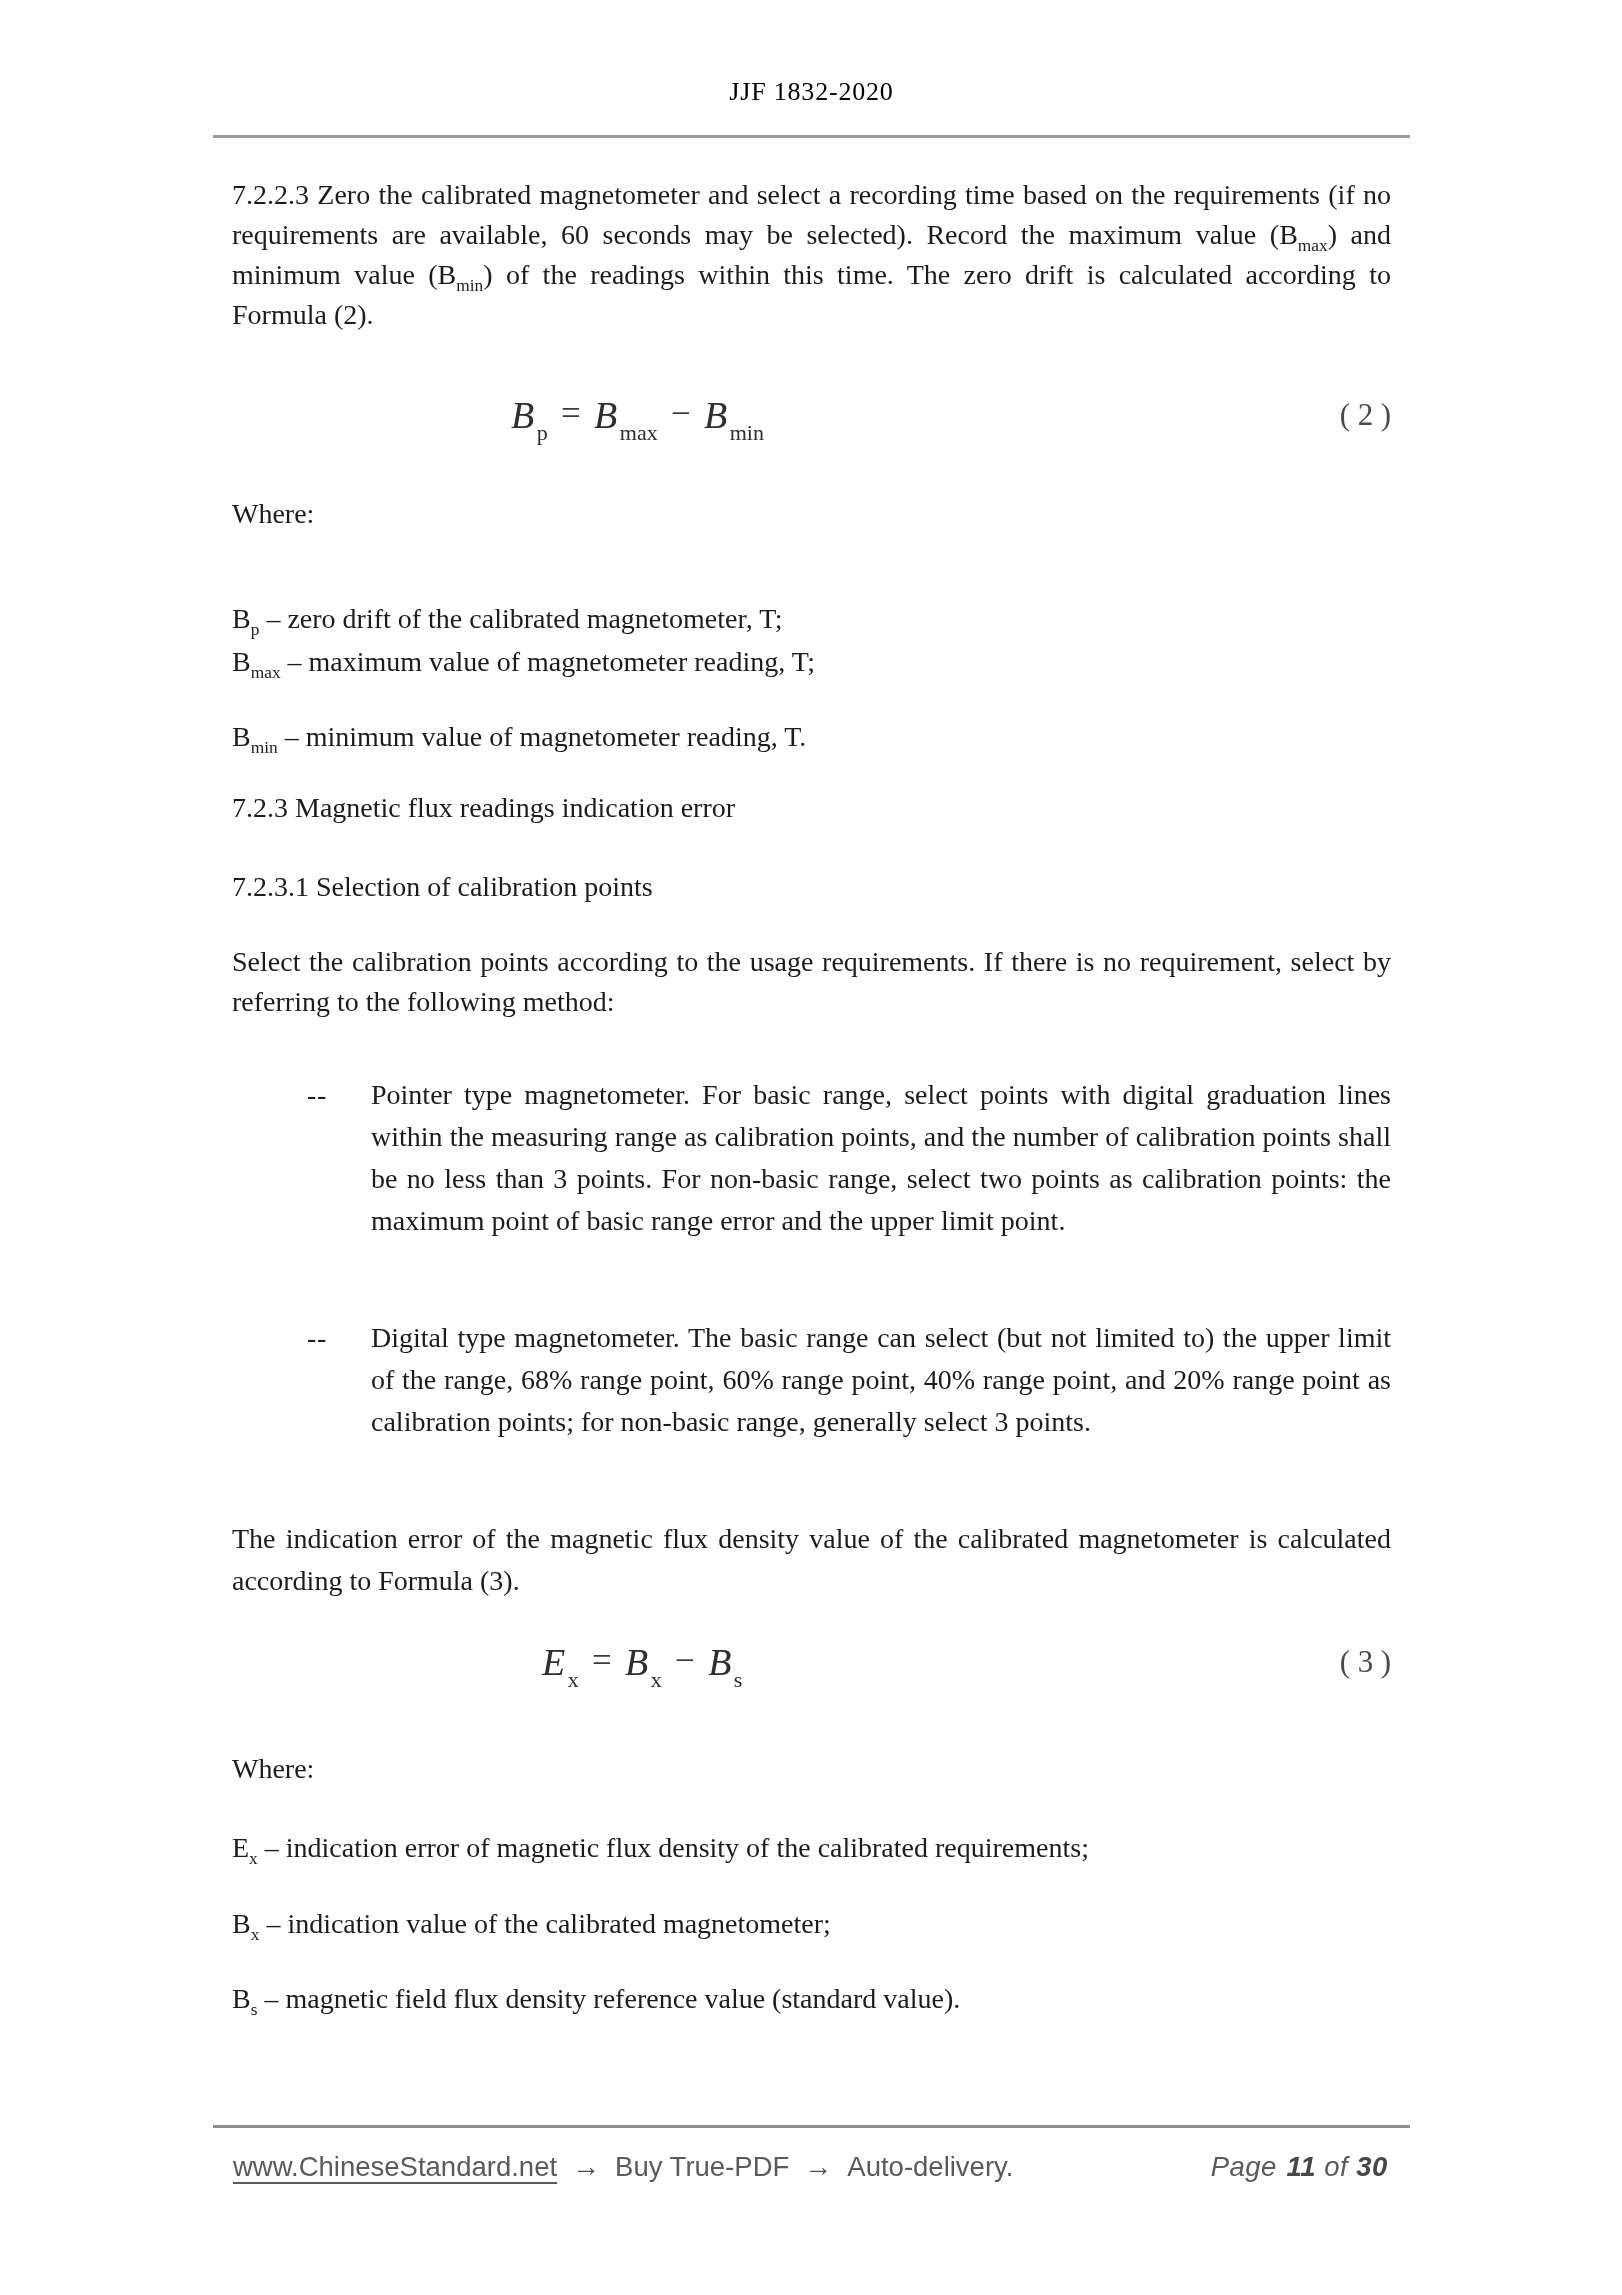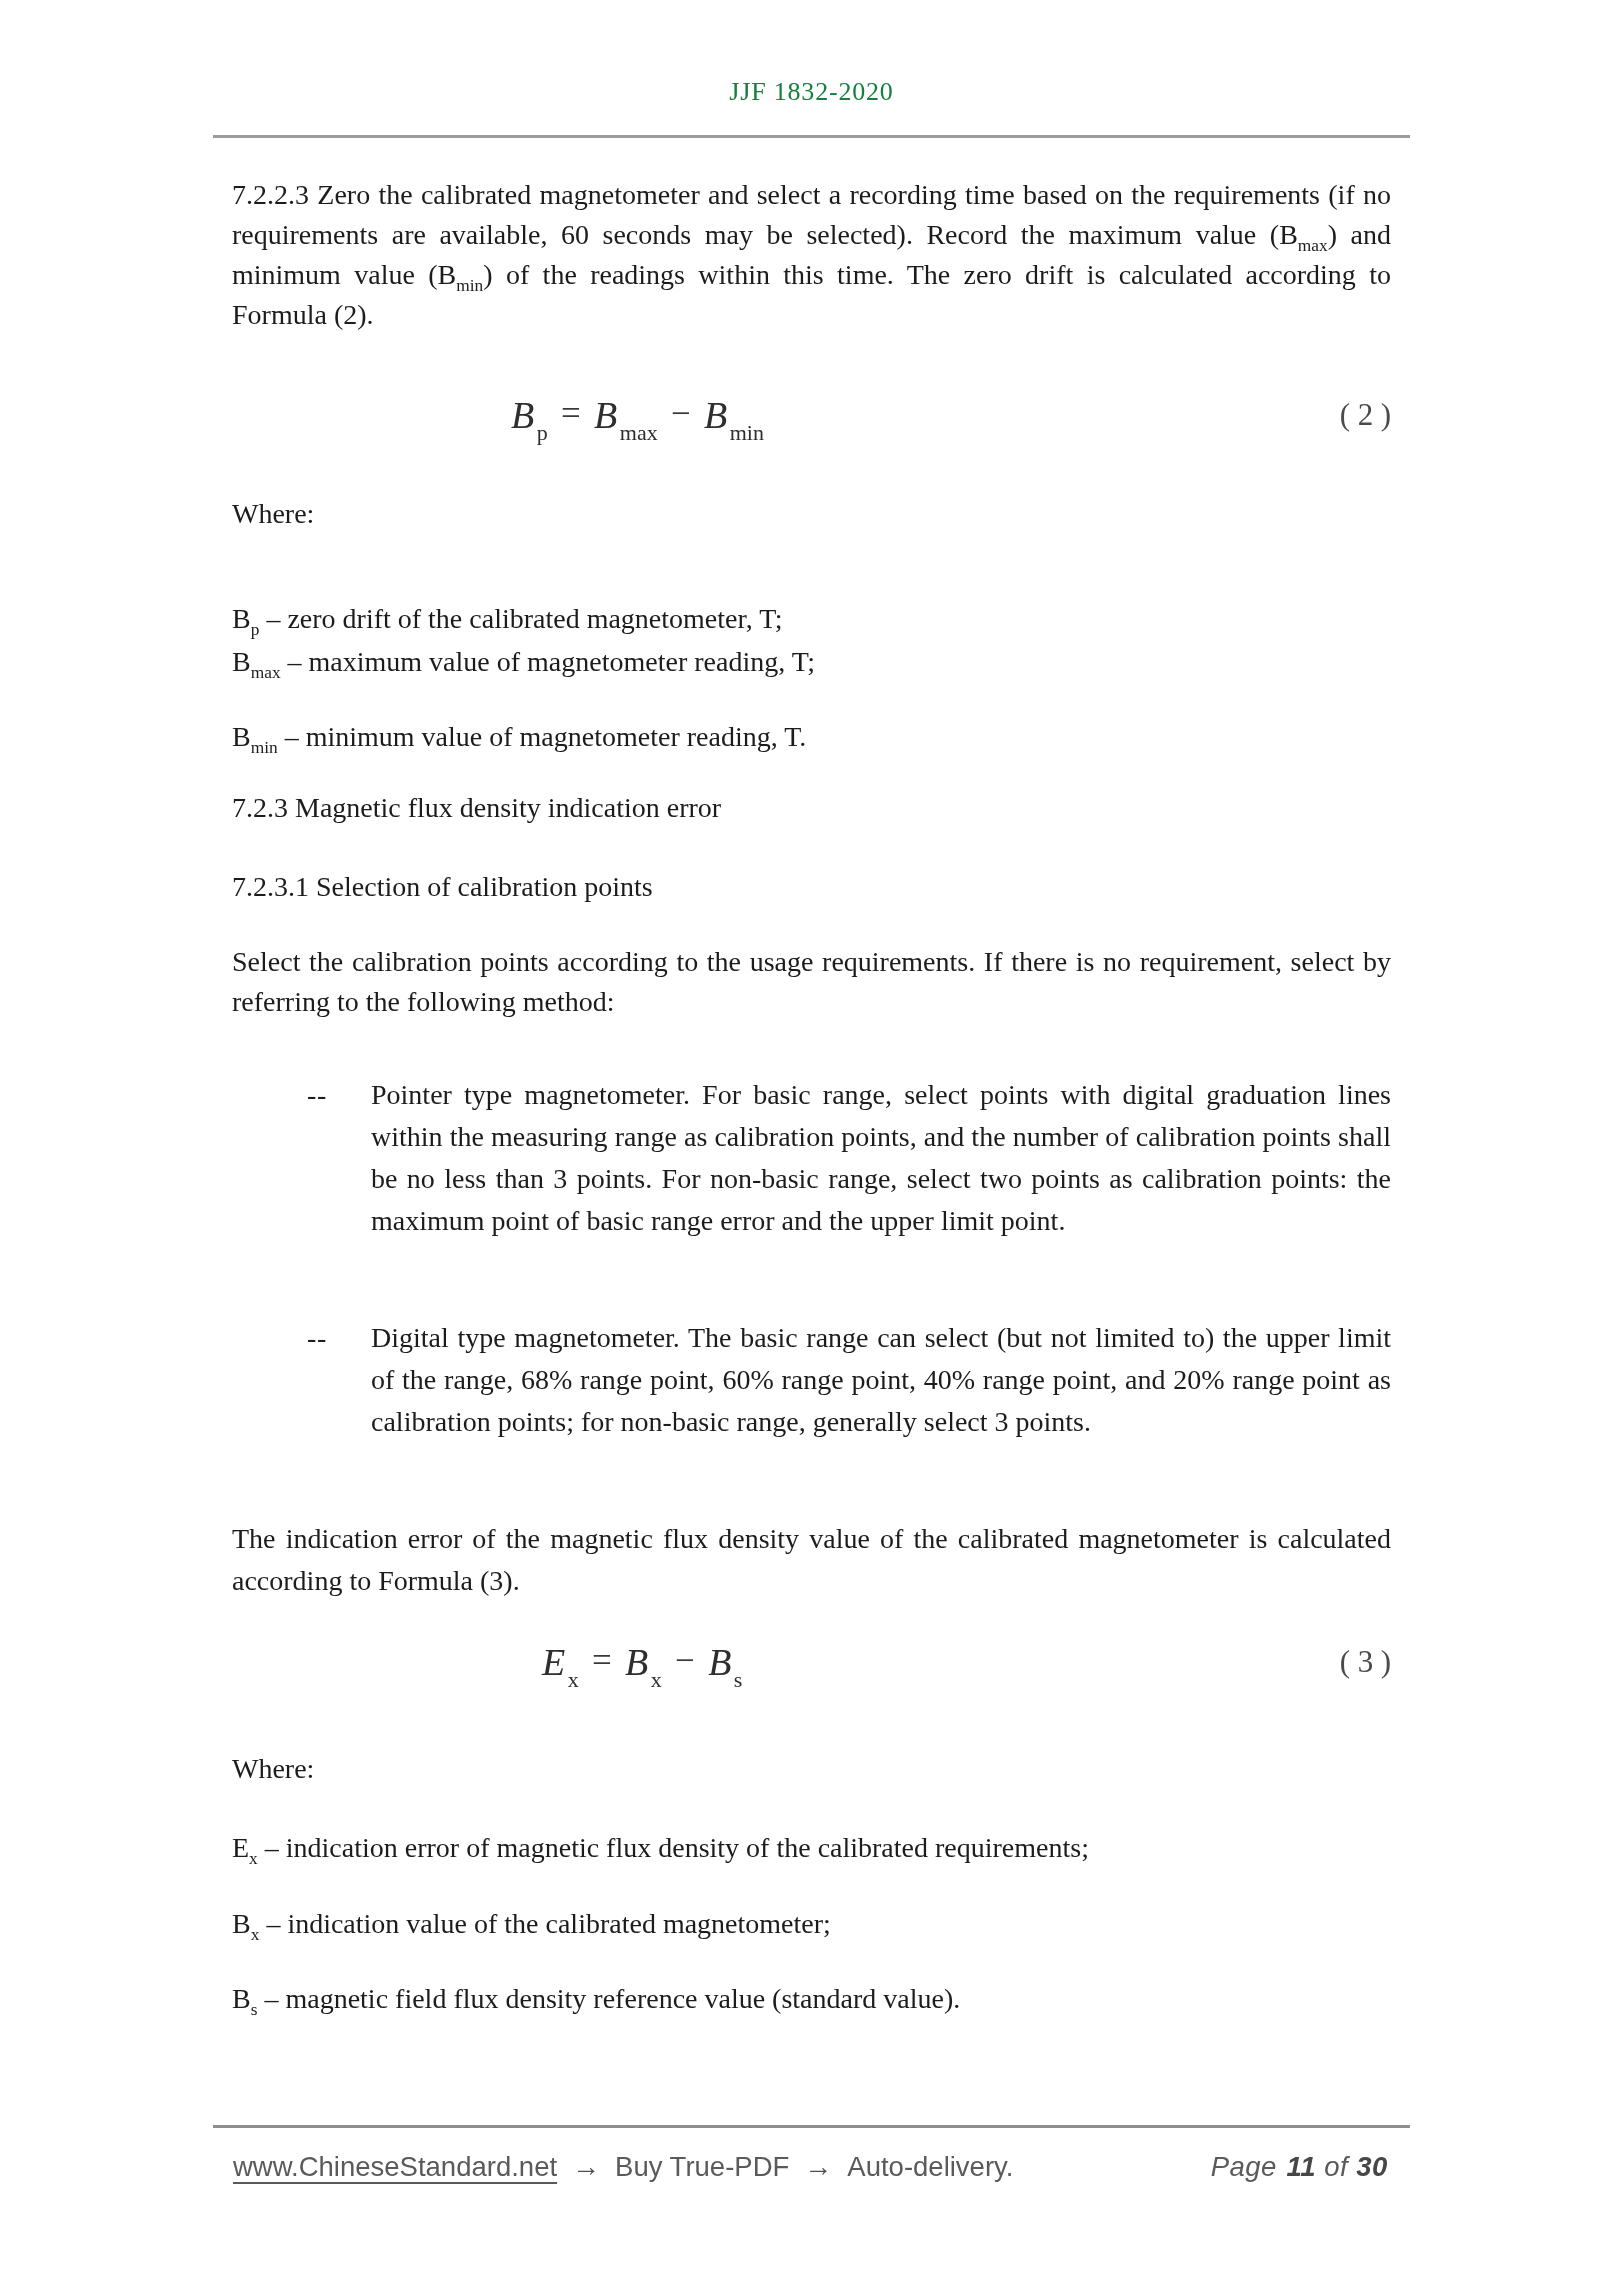--- a/index.html
+++ b/index.html
@@ -2,21 +2,21 @@
 <html style="font-size:13.3px"><head>
 <meta charset="utf-8">
 <style>
   html, body { margin:0; padding:0; background:#ffffff; }
   .page {
     position:relative; width:1623px; height:2295px; background:#ffffff;
     font-family:"Liberation Serif", serif; color:#1c1c1c; overflow:hidden;
   }
   .header-title {
     position:absolute; top:77px; left:0; width:100%; text-align:center;
-    font-size:26px; color:#15803d; letter-spacing:0.8px;
+    font-size:26px; color:#000000; letter-spacing:0.8px;
   }
   .rule { position:absolute; left:213px; width:1197px; background:#9c9c9c; }
   .rule-top { top:135px; height:2.5px; }
   .rule-bottom { top:2125px; height:3.3px; background:#8f8f8f; }
 
   .block { position:absolute; left:232px; width:1159px; font-size:28px; line-height:40px; }
   .just { text-align:justify; }
   .lh50 { line-height:42px; }
 
   sub { font-size:0.62em; line-height:0; }
@@ -87,21 +87,21 @@
     <span class="math"><span>B</span><sub>p</sub><span class="op">=</span><span>B</span><sub>max</sub><span class="op">−</span><span>B</span><sub>min</sub></span>
     <span class="eqno"><span class="po">(</span><span>2</span><span class="pc">)</span></span>
   </div>
 
   <div class="block where-1">Where:</div>
 
   <div class="block def-bp"><span>B</span><sub>p</sub><span> – zero drift of the calibrated magnetometer, T;</span></div>
   <div class="block def-bmax"><span>B</span><sub>max</sub><span> – maximum value of magnetometer reading, T;</span></div>
   <div class="block def-bmin"><span>B</span><sub>min</sub><span> – minimum value of magnetometer reading, T.</span></div>
 
-  <div class="block h-723">7.2.3 Magnetic flux density indication error</div>
+  <div class="block h-723">7.2.3 Magnetic flux readings indication error</div>
   <div class="block h-7231">7.2.3.1 Selection of calibration points</div>
 
   <div class="block just para-select">Select the calibration points according to the usage requirements. If there is no requirement, select by referring to the following method:</div>
 
   <div class="bullet bullet-1">
     <span class="bullet-dash">--</span>
     <div class="bullet-text">Pointer type magnetometer. For basic range, select points with digital graduation lines within the measuring range as calibration points, and the number of calibration points shall be no less than 3 points. For non-basic range, select two points as calibration points: the maximum point of basic range error and the upper limit point.</div>
   </div>
 
   <div class="bullet bullet-2">

